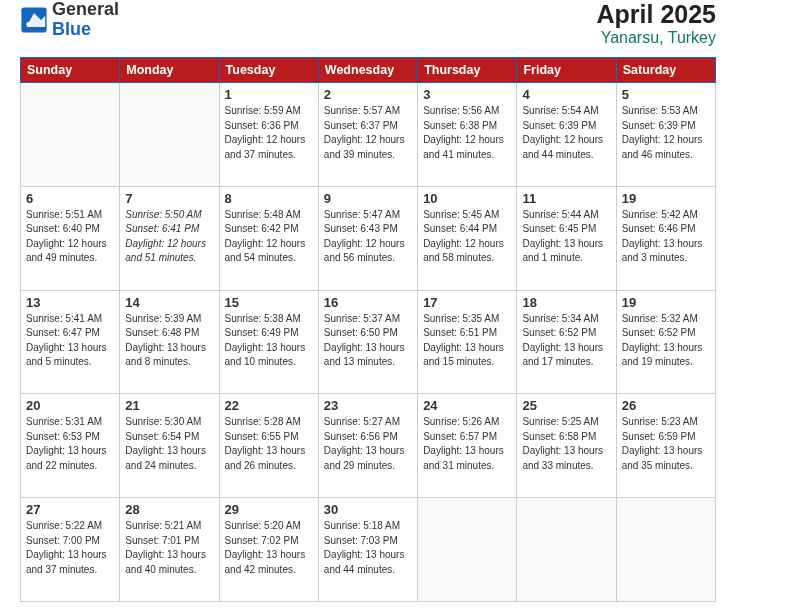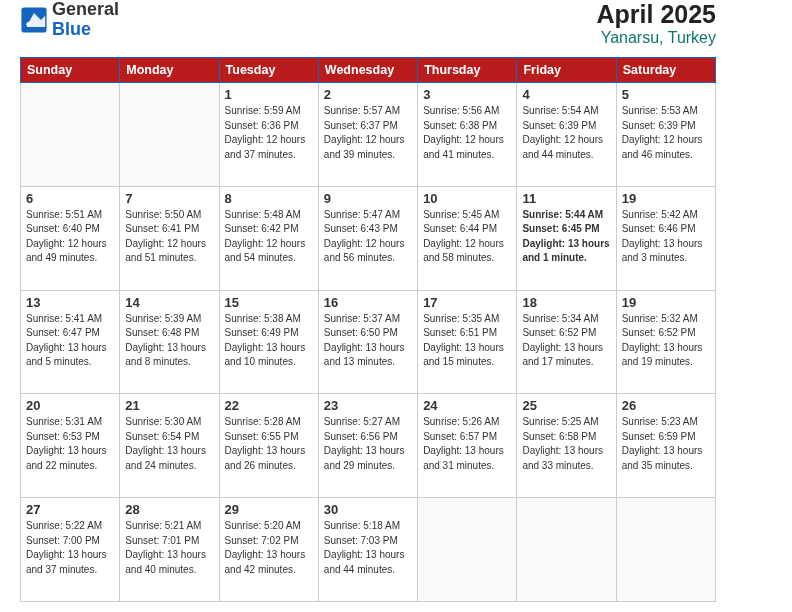--- a/index.html
+++ b/index.html
@@ -163,21 +163,21 @@
         </tr>
         <tr>
           <td>
             <span class="day-num">6</span>
             <div class="day-info" style="white-space: pre-line;">Sunrise: 5:51 AM
 Sunset: 6:40 PM
 Daylight: 12 hours and 49 minutes.</div>
           </td>
           <td>
             <span class="day-num">7</span>
-            <div class="day-info" style="white-space: pre-line;">Sunrise: 5:50 AM
+            <div class="day-info" style="white-space: pre-line; font-style: italic;">Sunrise: 5:50 AM
 Sunset: 6:41 PM
 Daylight: 12 hours and 51 minutes.</div>
           </td>
           <td>
             <span class="day-num">8</span>
             <div class="day-info" style="white-space: pre-line;">Sunrise: 5:48 AM
 Sunset: 6:42 PM
 Daylight: 12 hours and 54 minutes.</div>
           </td>
           <td>
@@ -187,21 +187,21 @@
 Daylight: 12 hours and 56 minutes.</div>
           </td>
           <td>
             <span class="day-num">10</span>
             <div class="day-info" style="white-space: pre-line;">Sunrise: 5:45 AM
 Sunset: 6:44 PM
 Daylight: 12 hours and 58 minutes.</div>
           </td>
           <td>
             <span class="day-num">11</span>
-            <div class="day-info" style="white-space: pre-line; font-weight: bold;">Sunrise: 5:44 AM
+            <div class="day-info" style="white-space: pre-line;">Sunrise: 5:44 AM
 Sunset: 6:45 PM
 Daylight: 13 hours and 1 minute.</div>
           </td>
           <td>
             <span class="day-num">19</span>
             <div class="day-info" style="white-space: pre-line;">Sunrise: 5:42 AM
 Sunset: 6:46 PM
 Daylight: 13 hours and 3 minutes.</div>
           </td>
         </tr>

